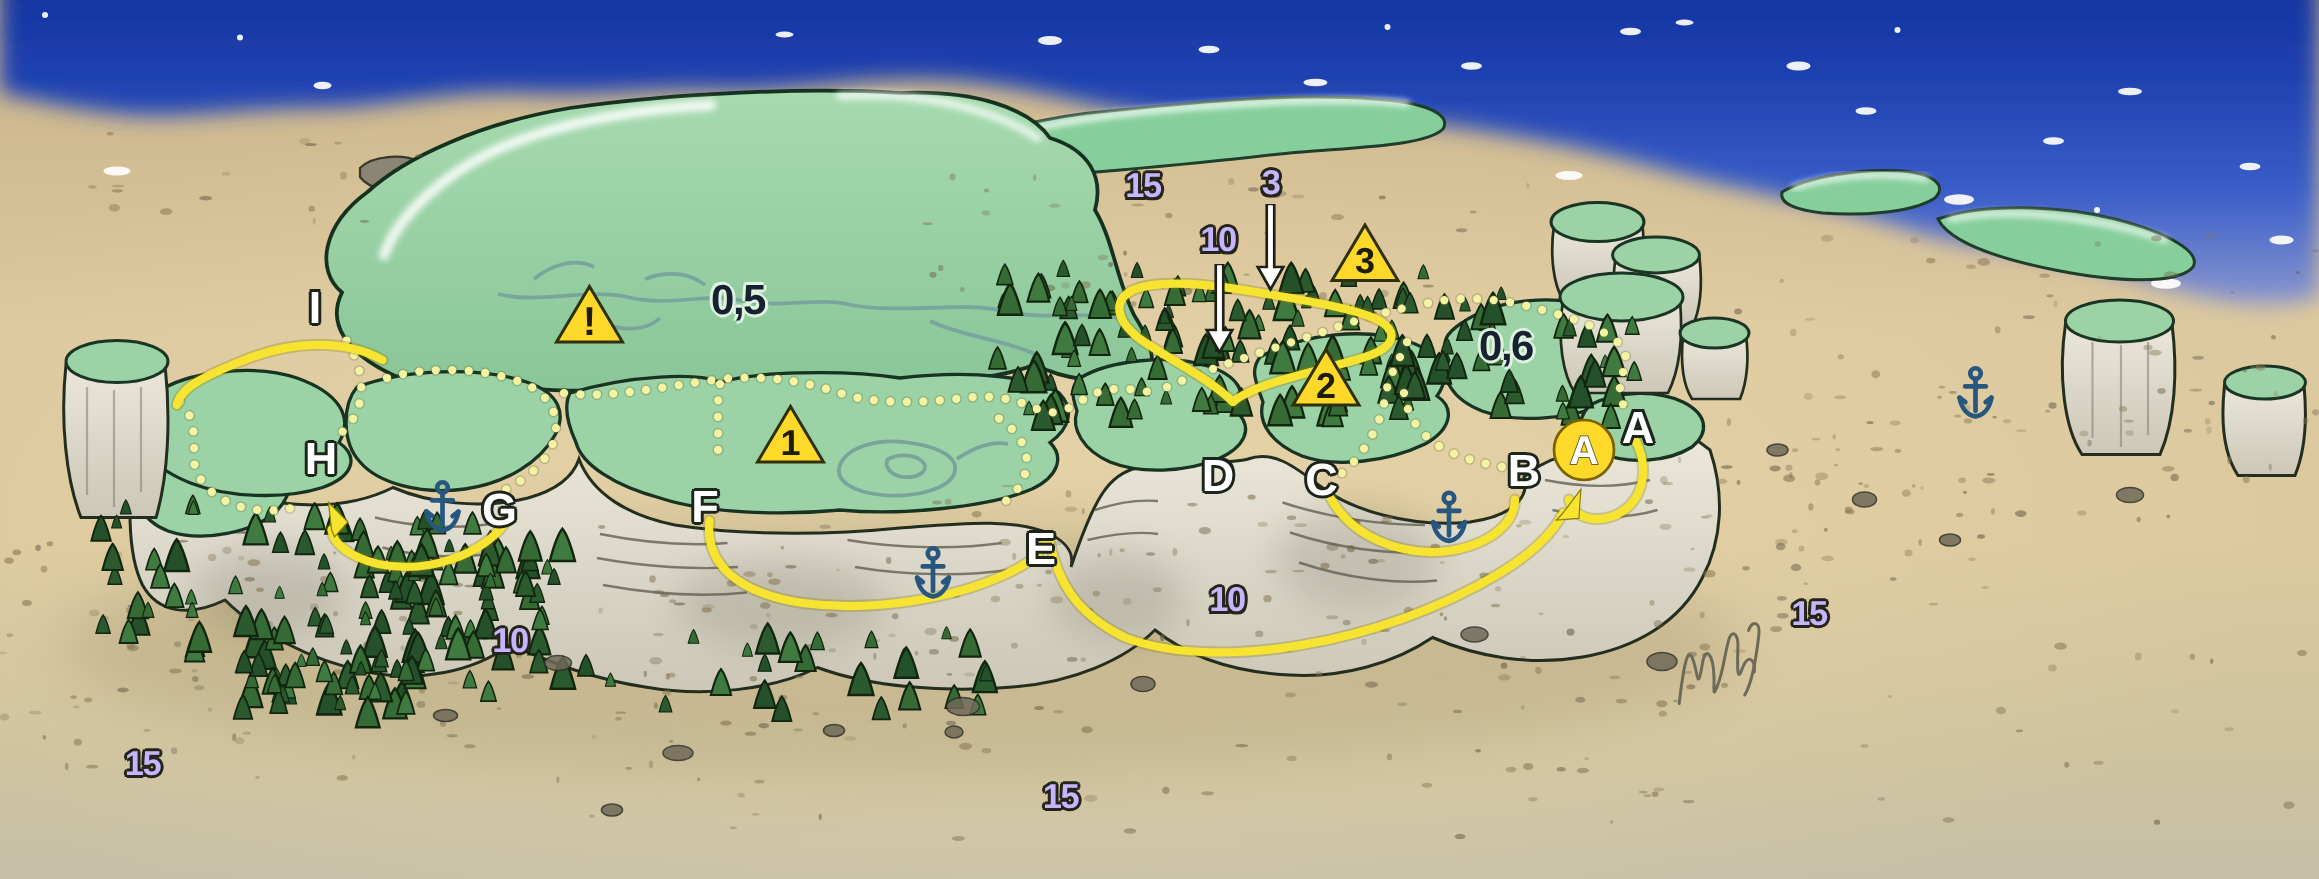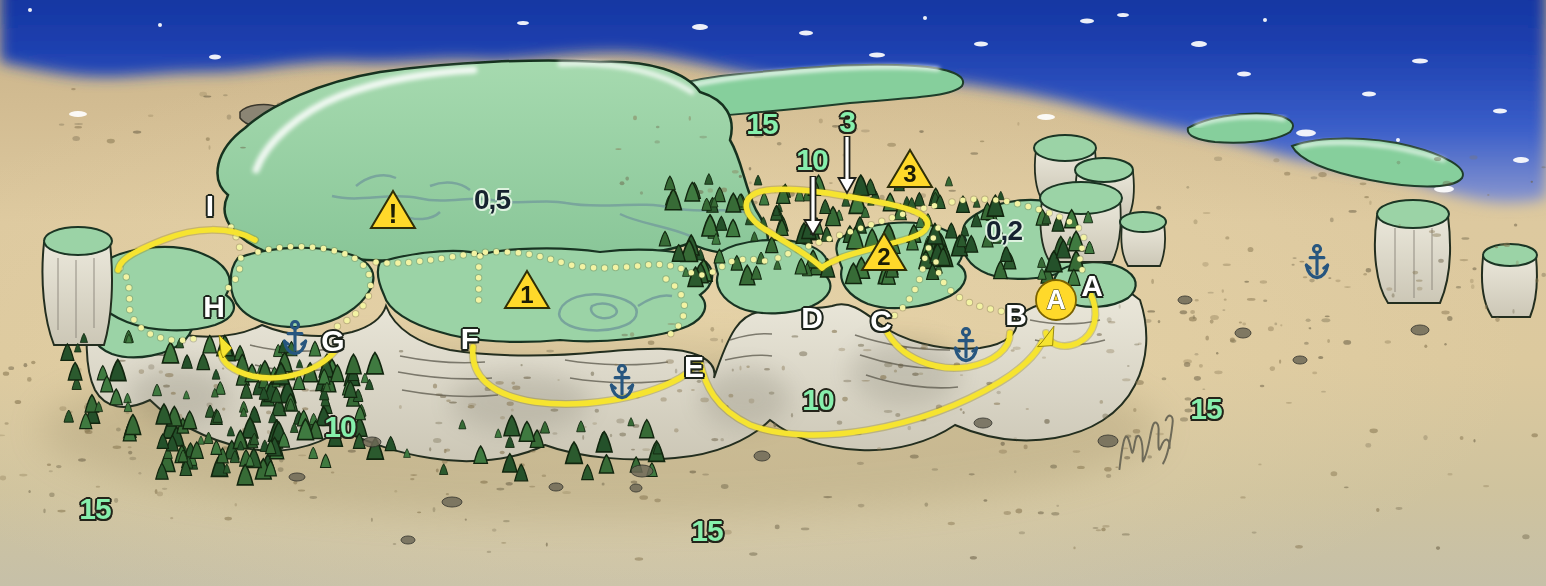--- a/index.html
+++ b/index.html
@@ -2,21 +2,21 @@
 <html><head>
 <meta charset="utf-8">
 <style>
   html,body{margin:0;padding:0;background:#0e2b94;}
   #stage{position:relative;width:1546px;height:586px;overflow:hidden;
          font-family:"Liberation Sans",sans-serif;}
   #terrain{position:absolute;inset:0;width:1546px;height:586px;display:block;}
   #markers{position:absolute;inset:0;pointer-events:none;}
   .marker{position:absolute;transform:translate(-50%,-50%);white-space:nowrap;
           line-height:1;}
-  .lbl-light{color:#86efac;font-weight:700;font-size:30px;letter-spacing:-1px;
+  .lbl-light{color:#c4b5fd;font-weight:700;font-size:23px;letter-spacing:-1px;
      text-shadow:2px 0 0 #24241a,-2px 0 0 #24241a,0 2px 0 #24241a,0 -2px 0 #24241a,
        1.5px 1.5px 0 #24241a,-1.5px 1.5px 0 #24241a,1.5px -1.5px 0 #24241a,-1.5px -1.5px 0 #24241a;}
   .lbl-dark{color:#16222f;font-weight:700;font-size:28px;letter-spacing:-1px;
      text-shadow:2px 0 0 rgba(223,243,224,.95),-2px 0 0 rgba(223,243,224,.95),
        0 2px 0 rgba(223,243,224,.95),0 -2px 0 rgba(223,243,224,.95),
        1.5px 1.5px 0 rgba(223,243,224,.8),-1.5px -1.5px 0 rgba(223,243,224,.8);}
   .pt-letter{color:#ffffff;font-weight:700;font-size:30px;
      text-shadow:2px 0 0 #1d241c,-2px 0 0 #1d241c,0 2px 0 #1d241c,0 -2px 0 #1d241c,
        1.5px 1.5px 0 #1d241c,-1.5px 1.5px 0 #1d241c,1.5px -1.5px 0 #1d241c,-1.5px -1.5px 0 #1d241c;}
   .icon-marker svg{display:block;}
@@ -1130,21 +1130,21 @@
     <path d="M1090,293 C1100,312 1096,334 1078,343 C1062,350 1048,344 1046,333"></path>
   </g>
   <g fill="#f6e430" stroke="#8a7a00" stroke-width=".8">
     <path d="M1042,342 l14,-14 l-4,19 l-15,-1 Z" transform="rotate(-8 1042 342)"></path>
     <path d="M221,353 l-2,-18 l13,13 l-9,10 Z"></path>
   </g>
 </svg>
 
 <div id="markers">
       <div class="marker lbl-dark" style="left: 492px; top: 200px;">0,5</div>
-      <div class="marker lbl-dark" style="left: 1004px; top: 231px;">0,2</div>
+      <div class="marker lbl-dark" style="left: 1004px; top: 231px;">0,6</div>
       <div class="marker lbl-light" style="left: 762px; top: 124px;">15</div>
       <div class="marker lbl-light" style="left: 847px; top: 122px;">3</div>
       <div class="marker lbl-light" style="left: 812px; top: 160px;">10</div>
       <div class="marker lbl-light" style="left: 340px; top: 427px;">10</div>
       <div class="marker lbl-light" style="left: 818px; top: 400px;">10</div>
       <div class="marker lbl-light" style="left: 95px; top: 509px;">15</div>
       <div class="marker lbl-light" style="left: 707px; top: 531px;">15</div>
       <div class="marker lbl-light" style="left: 1206px; top: 409px;">15</div>
       <div class="marker pt-letter" style="left: 210px; top: 206px;">I</div>
       <div class="marker pt-letter" style="left: 214px; top: 307px;">H</div>

